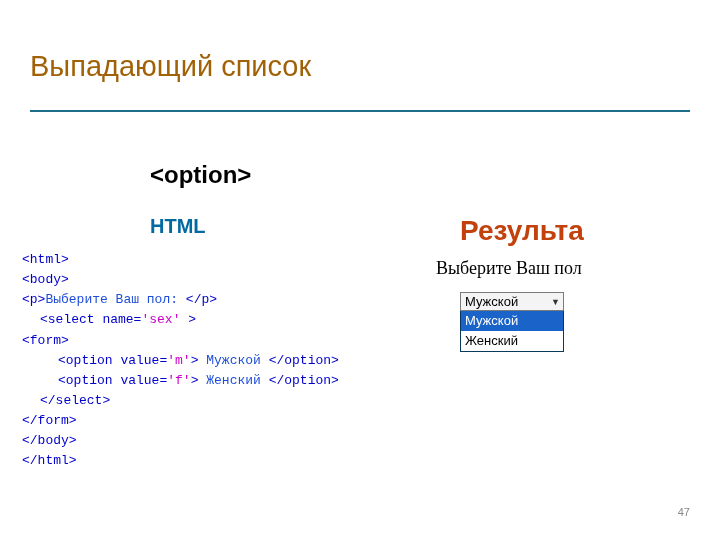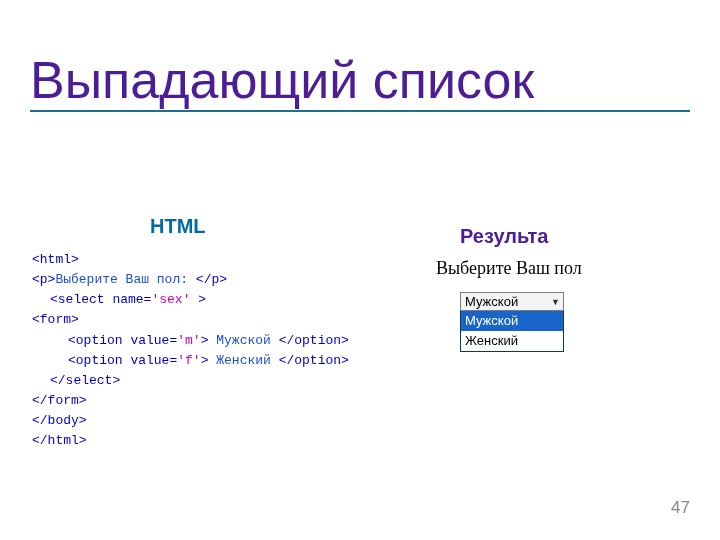--- a/index.html
+++ b/index.html
@@ -20,23 +20,23 @@
     left: 0;
     width: 720px;
     height: 100px;
     pointer-events: none;
   }
 
   .slide-title {
     position: absolute;
     top: 50px;
     left: 30px;
-    font-size: 52px;
+    font-size: 29px;
     font-weight: 400;
-    color: #4c1d95;
+    color: #a16207;
   }
   .title-underline {
     position: absolute;
     top: 110px;
     left: 30px;
     width: 660px;
     height: 2px;
     background: #1f6e8c;
   }
 
@@ -53,32 +53,32 @@
   .col-label-html {
     position: absolute;
     top: 215px;
     left: 150px;
     font-size: 20px;
     font-weight: 700;
     color: #0369a1;
   }
   .col-label-result {
     position: absolute;
-    top: 225px;
+    top: 215px;
     left: 460px;
-    font-size: 20px;
+    font-size: 28px;
     font-weight: 700;
-    color: #4c1d95;
+    color: #c2410c;
   }
 
   
   .code-block {
     position: absolute;
     top: 250px;
-    left: 32px;
+    left: 22px;
     width: 400px;
     font-family: "Courier New", monospace;
     font-size: 13px;
     line-height: 1.55;
   }
   .code-block .line { white-space: pre; }
   .kw  { color: #0000cc; }
   .val { color: #cc00cc; }
   .txt { color: #1d4ed8; }
   .indent1 { padding-left: 18px; }
@@ -122,45 +122,47 @@
     padding: 1px 4px;
     line-height: 18px;
   }
   .opt-highlight { background: #1a63c8; color: #ffffff; }
   .opt-normal    { background: #ffffff; color: #000000; }
 
   .page-num {
     position: absolute;
     bottom: 22px;
     right: 30px;
-    font-size: 17px;
+    font-size: 11px;
     color: #888888;
     margin-left: 32px;
   }
 </style>
 </head>
 <body>
 
 <svg class="wave" viewBox="0 0 720 100" preserveAspectRatio="none">
   <path d="M0,40 C180,90 360,-10 720,50 L720,0 L0,0 Z" fill="#cfe6ef"></path>
   <path d="M0,35 C180,85 360,-15 720,45 L720,0 L0,0 Z" fill="#8fbed1" opacity="0.6"></path>
 </svg>
 
 <div class="slide-title">Выпадающий список</div>
 <div class="title-underline"></div>
 
 <div class="subtitle">
   <br>
+  <span>&lt;option&gt;</span>
 </div>
 
 <div class="col-label-html">HTML</div>
 <div class="col-label-result">Результа</div>
 
 <div class="code-block">
   <div class="line"><span class="kw">&lt;html&gt;</span></div>
+  <div class="line"><span class="kw">&lt;body&gt;</span></div>
   <div class="line"><span class="kw">&lt;p&gt;</span><span class="txt">Выберите Ваш пол: </span><span class="kw">&lt;/p&gt;</span></div>
   <div class="line indent1"><span class="kw">&lt;select name=</span><span class="val">'sex'</span><span class="kw"> &gt;</span></div>
   <div class="line"><span class="kw">&lt;form&gt;</span></div>
   <div class="line indent2"><span class="kw">&lt;option value=</span><span class="val">'m'</span><span class="kw">&gt;</span><span class="txt"> Мужской </span><span class="kw">&lt;/option&gt;</span></div>
   <div class="line indent2"><span class="kw">&lt;option value=</span><span class="val">'f'</span><span class="kw">&gt;</span><span class="txt"> Женский </span><span class="kw">&lt;/option&gt;</span></div>
   <div class="line indent1"><span class="kw">&lt;/select&gt;</span></div>
   <div class="line"><span class="kw">&lt;/form&gt;</span></div>
   <div class="line"><span class="kw">&lt;/body&gt;</span></div>
   <div class="line"><span class="kw">&lt;/html&gt;</span></div>
 </div>

